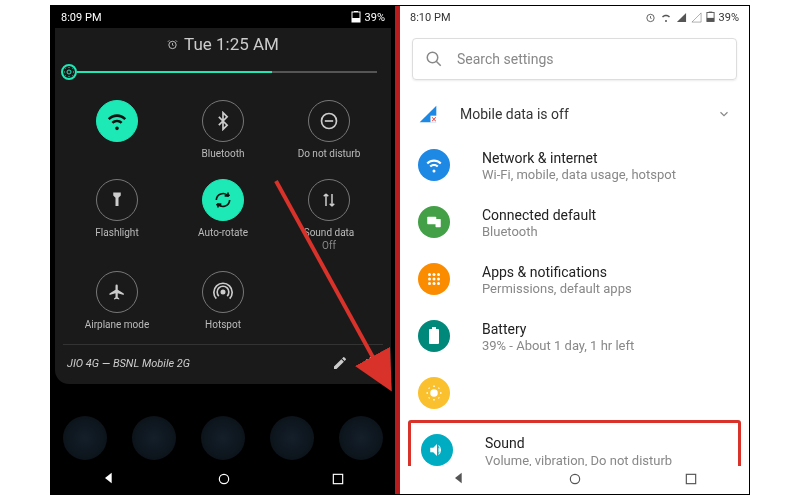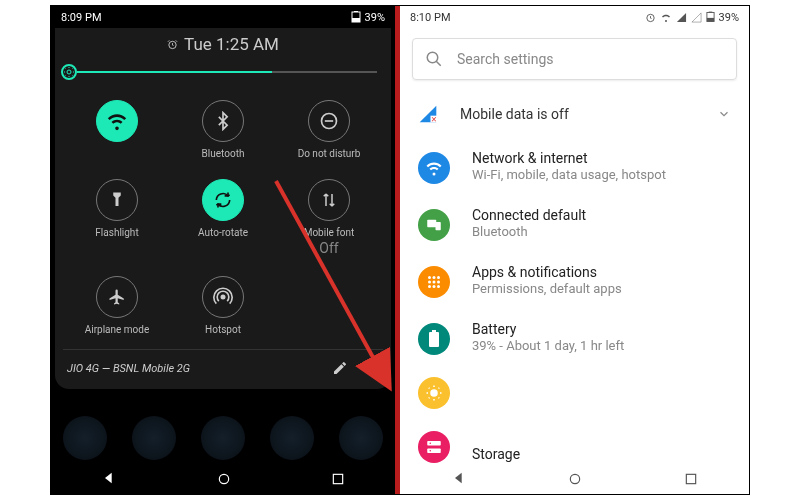--- a/index.html
+++ b/index.html
@@ -105,21 +105,21 @@
     display: flex;
     align-items: center;
     justify-content: center;
     color: #ccc;
   }
   .qs-icon-circle.on {
     background: #1de9b6;
     border-color: #1de9b6;
     color: #111;
   }
-  .qs-sub { font-size: 14px; color: #888; margin-top: -4px; }
+  .qs-sub { font-size: 10px; color: #888; margin-top: -4px; }
   .tile-blurred {
     filter: blur(3px);
     color: #666;
   }
   .qs-footer {
     border-top: 1px solid #333;
     padding: 10px 4px 2px;
     display: flex;
     align-items: center;
     justify-content: space-between;
@@ -186,23 +186,23 @@
     align-items: center;
     padding: 14px 18px;
     font-size: 14px;
     color: #333;
     gap: 22px;
   }
   .banner .chev { margin-left: auto; color: #888; }
   .settings-list { }
   .setting-item {
     display: flex;
-    align-items: flex-end;
+    align-items: flex-start;
     padding: 11px 18px;
-    gap: 22px;
+    gap: 32px;
   }
   .setting-icon {
     width: 32px; height: 32px;
     border-radius: 50%;
     display: flex;
     align-items: center;
     justify-content: center;
     color: #fff;
     flex-shrink: 0;
   }
@@ -302,21 +302,21 @@
           </div>
           <span>Auto-rotate</span>
         </div>
 
         <div class="qs-tile">
           <div class="qs-icon-circle">
             <svg width="18" height="18" viewBox="0 0 24 24" fill="none" stroke="#ccc" stroke-width="2">
                 <path d="M8 4v16M8 4l-3 3M8 4l3 3M16 20V4M16 20l-3-3M16 20l3-3"></path>
               </svg>
           </div>
-          <span>Mobile font</span>
+          <span>Sound data</span>
           <span class="qs-sub">Off</span>
         </div>
         <div class="qs-tile">
           <div class="qs-icon-circle">
             <svg width="18" height="18" viewBox="0 0 24 24" fill="#ccc">
                 <path d="M21 16v-2l-8-5V3.5a1.5 1.5 0 00-3 0V9l-8 5v2l8-2.5V19l-2 1.5V22l3.5-1 3.5 1v-1.5L13 19v-5.5l8 2.5z"></path>
               </svg>
           </div>
           <span>Airplane mode</span>
         </div>
@@ -501,20 +501,33 @@
 
       <div class="setting-item">
         <div class="setting-icon" style="background:#fbc02d">
           <svg width="18" height="18" viewBox="0 0 24 24" fill="none" stroke="#fff" stroke-width="2">
               <circle cx="12" cy="12" r="4" fill="#fff"></circle>
               <path d="M12 2v2M12 20v2M4 12H2M22 12h-2M6 6l-1-1M19 19l-1-1M6 18l-1 1M19 5l-1 1"></path>
             </svg>
         </div>
       </div>
 
+      <div class="highlight-box">
+        <div class="setting-item" style="padding-left:10px">
+          <div class="setting-icon" style="background:#00acc1">
+            <svg width="18" height="18" viewBox="0 0 24 24" fill="#fff">
+                <path d="M3 9v6h4l5 5V4L7 9H3zm13 3a4 4 0 00-2-3.5v7A4 4 0 0016 12zm-2-7v2a7 7 0 010 10v2a9 9 0 000-14z"></path>
+              </svg>
+          </div>
+          <div class="setting-text">
+            <span class="setting-title">Sound</span>
+            <span class="setting-sub">Volume, vibration, Do not disturb</span>
+          </div>
+        </div>
+      </div>
 
       <div class="setting-item">
         <div class="setting-icon" style="background:#e91e63">
           <svg width="18" height="18" viewBox="0 0 24 24" fill="#fff">
               <rect x="3" y="4" width="18" height="6" rx="1"></rect>
               <rect x="3" y="14" width="18" height="6" rx="1"></rect>
               <circle cx="7" cy="7" r="1" fill="#e91e63"></circle>
               <circle cx="7" cy="17" r="1" fill="#e91e63"></circle>
             </svg>
         </div>

